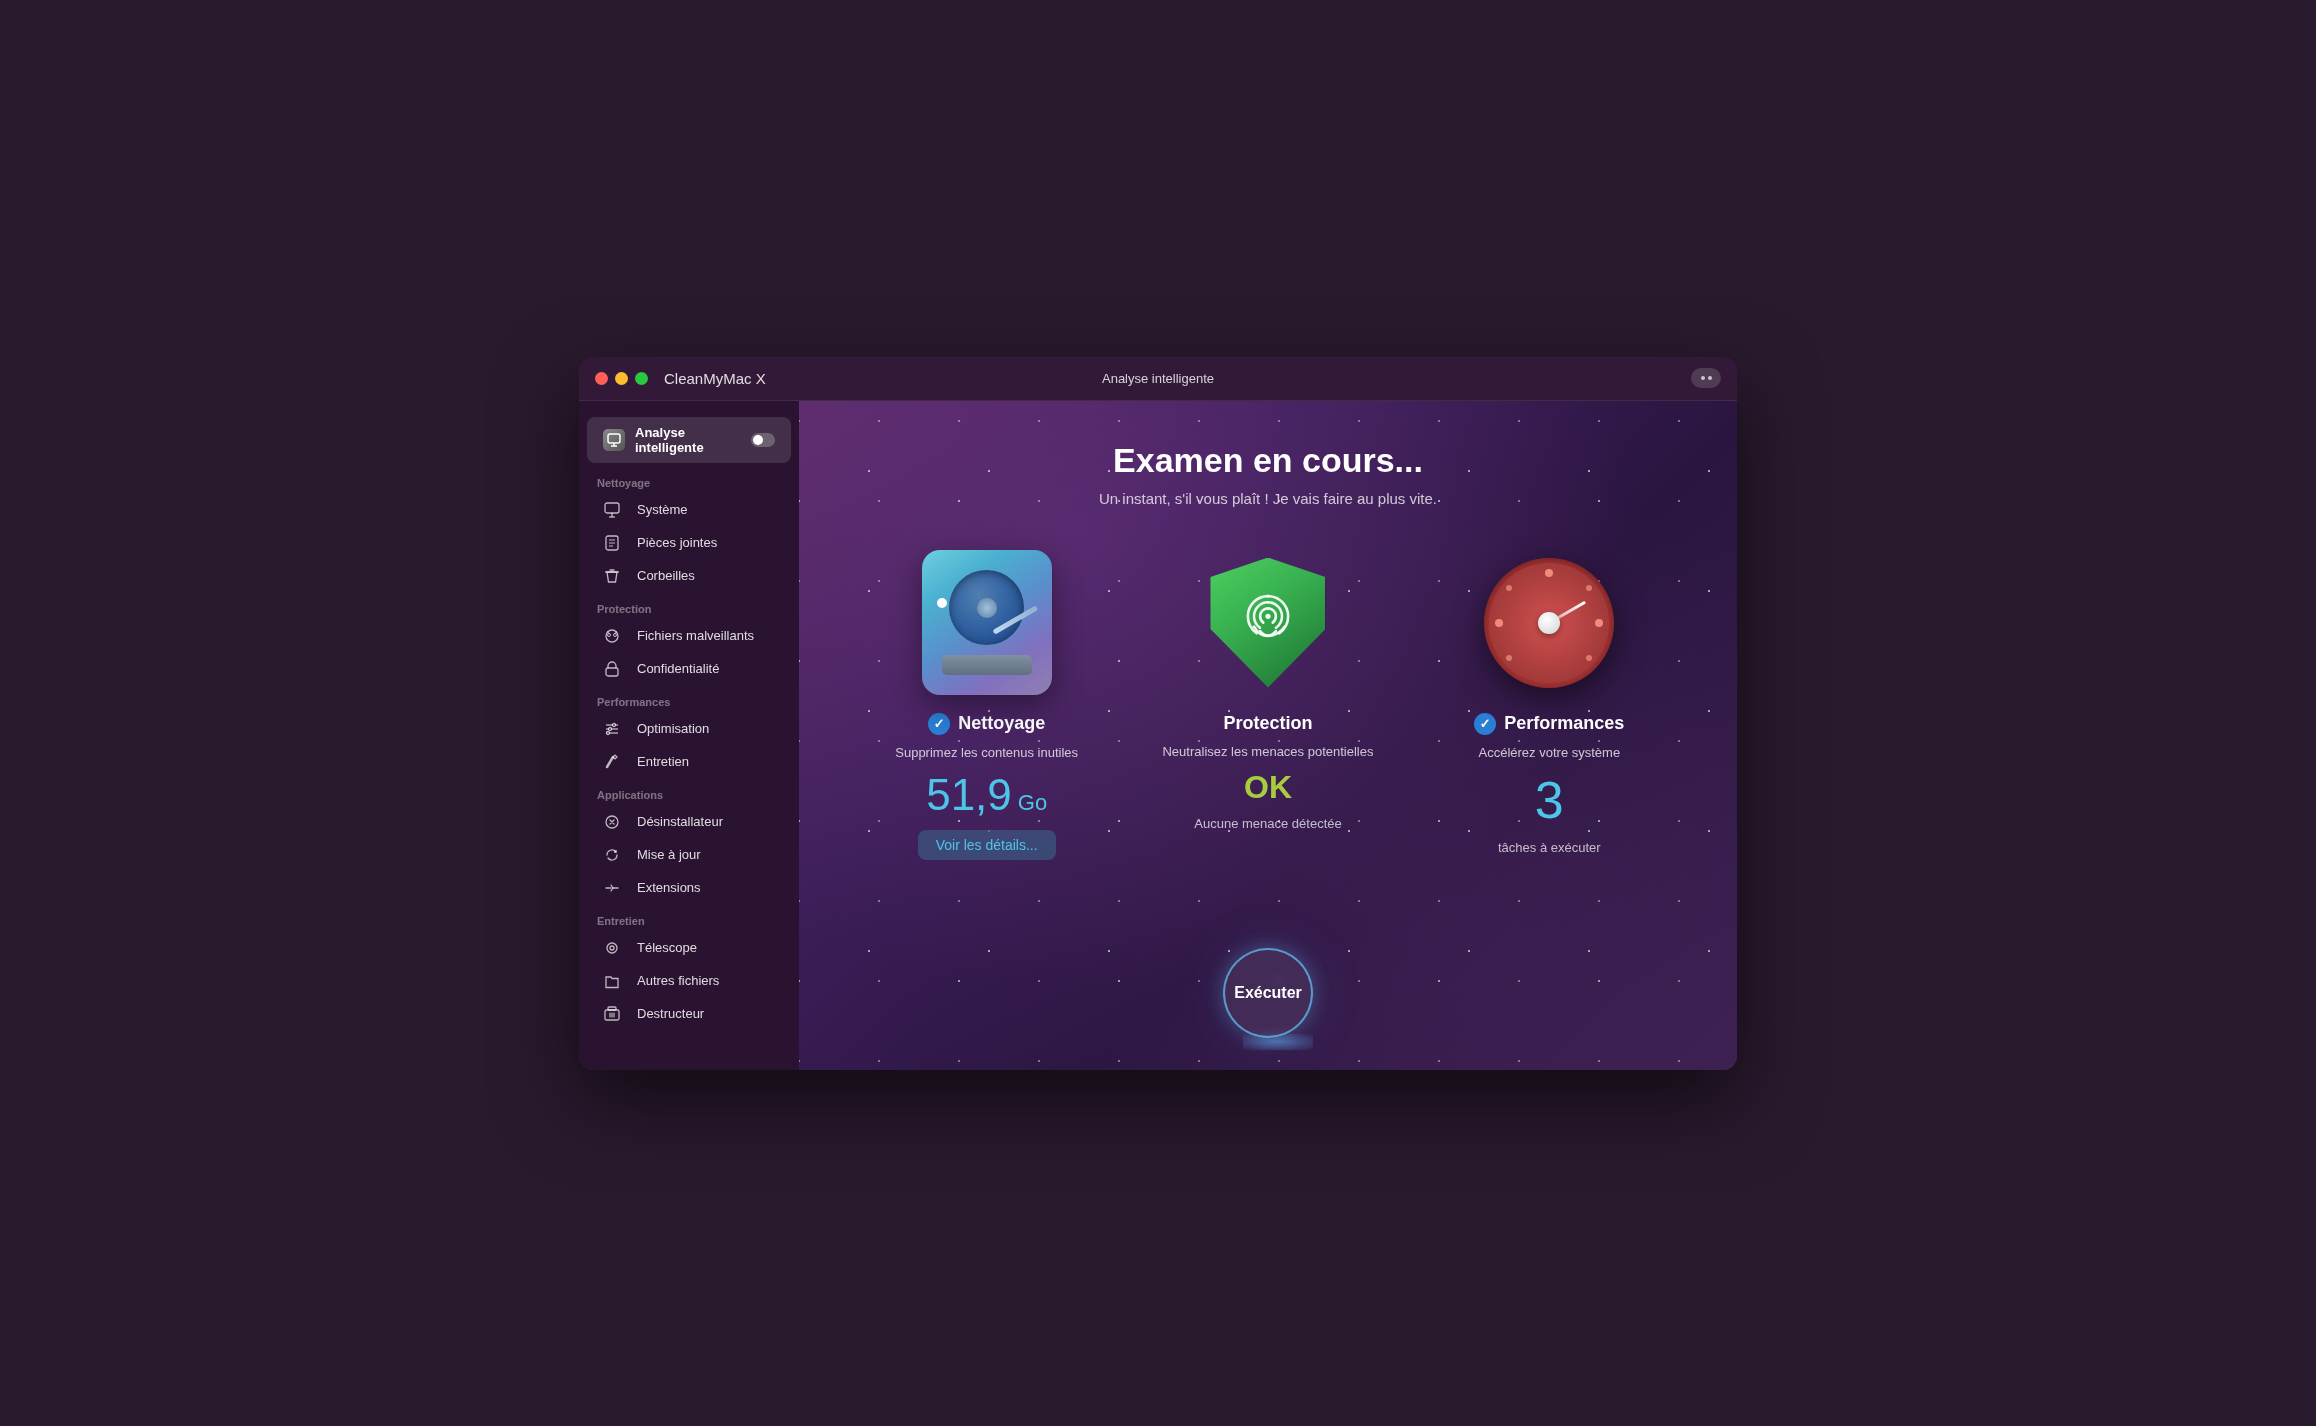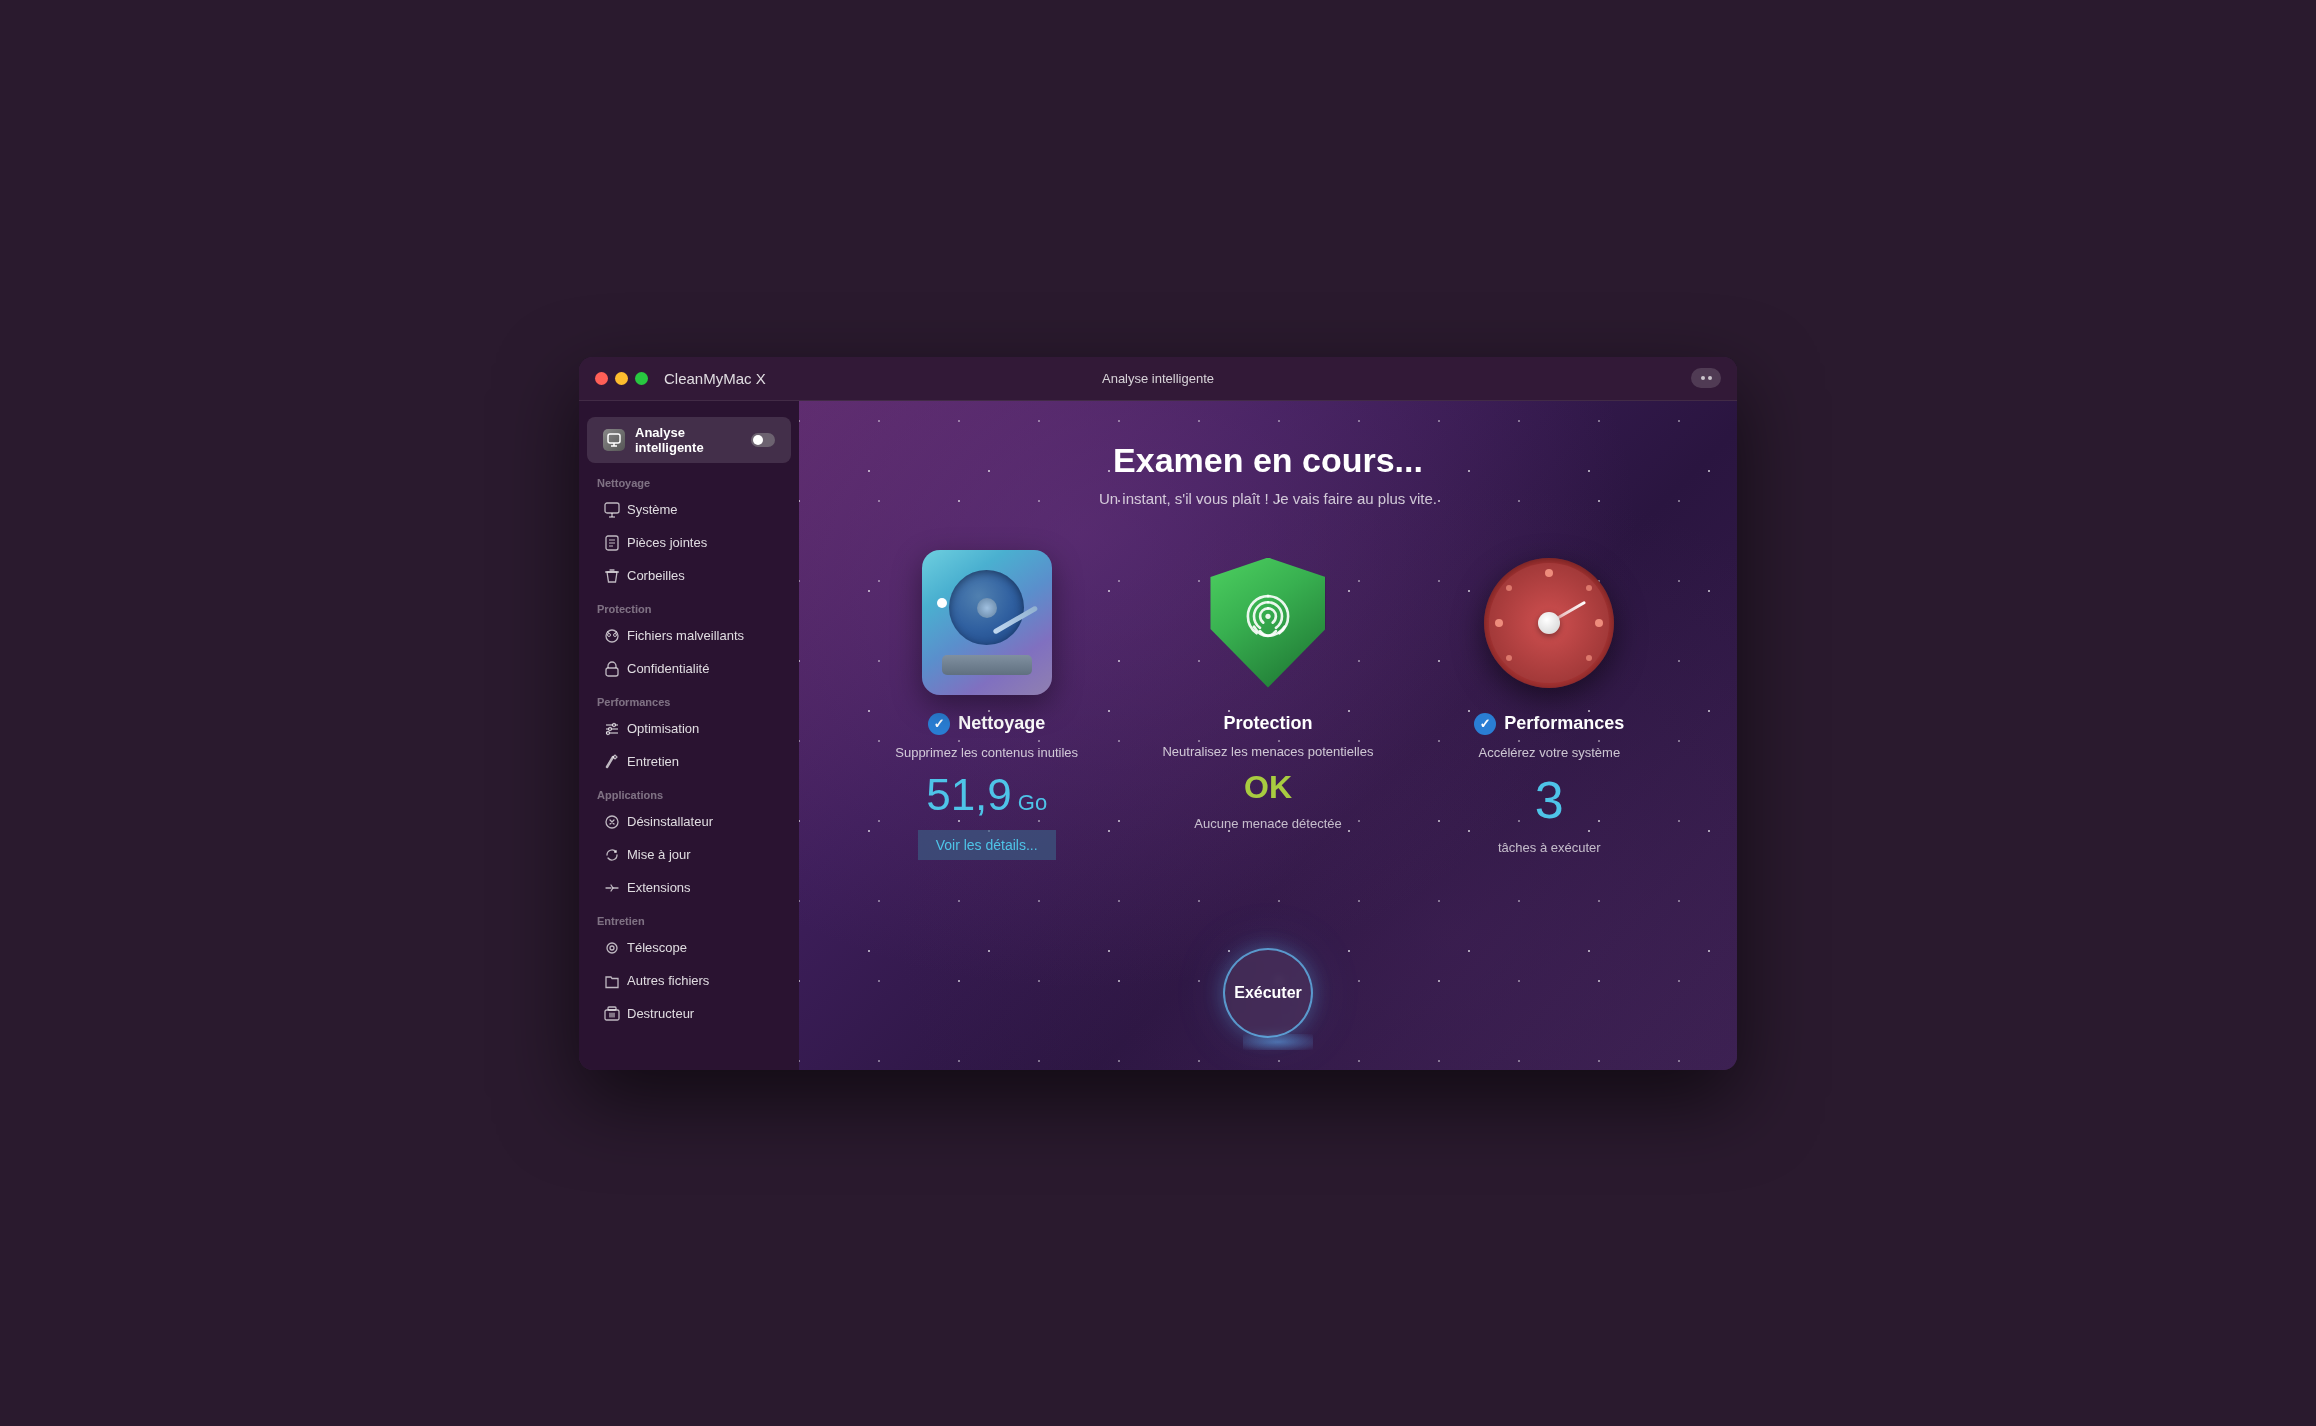--- a/index.html
+++ b/index.html
@@ -152,21 +152,21 @@
       font-size: 11px;
       font-weight: 600;
       padding: 10px 18px 4px;
       text-transform: none;
       letter-spacing: 0;
     }
 
     .sidebar-item {
       display: flex;
       align-items: center;
-      gap: 6px;
+      gap: 16px;
       padding: 7px 18px;
       cursor: pointer;
       border-radius: 6px;
       margin: 1px 6px;
     }
 
     .sidebar-item .item-icon {
       width: 18px;
       height: 18px;
       display: flex;
@@ -458,21 +458,21 @@
 
     .card-sub {
       color: rgba(255,255,255,0.7);
       font-size: 13px;
       text-align: center;
     }
 
     .detail-button {
       background: rgba(60, 90, 130, 0.7);
       border: none;
-      border-radius: 0;
+      border-radius: 8px;
       color: #4ec4e8;
       font-size: 14px;
       font-weight: 500;
       padding: 7px 18px;
       cursor: pointer;
     }
 
     
     .execute-row {
       position: absolute;

